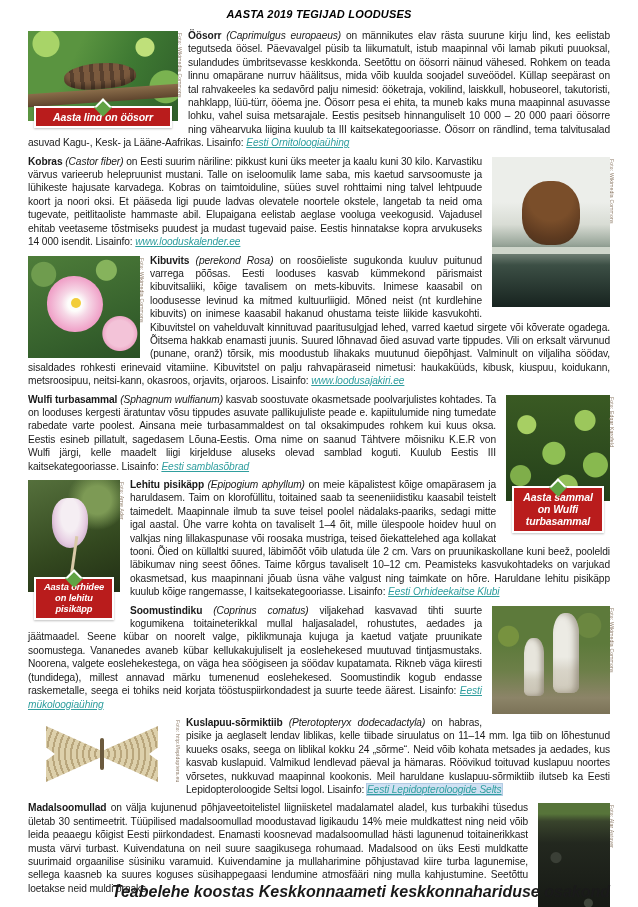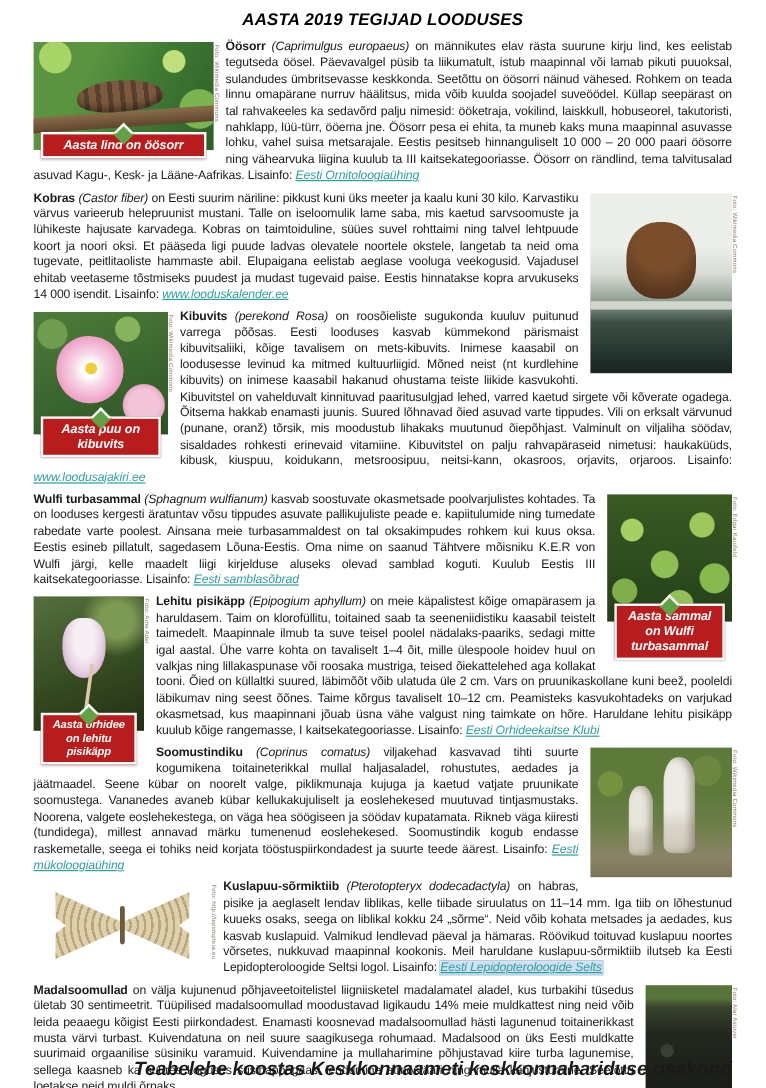--- a/index.html
+++ b/index.html
@@ -9,21 +9,21 @@
     box-sizing:border-box;
     padding:6px 28px 4px 28px;
     overflow:hidden;
     background:#ffffff;
     font-family:"Liberation Sans","DejaVu Sans",sans-serif;
     color:#1a1a1a;
   }
   h1.title{
     margin:2px 0 9px 0;
     text-align:center;
-    font-size:14px;
+    font-size:11px;
     font-weight:bold;
     font-style:italic;
     letter-spacing:.2px;
     color:#000;
   }
   p.section{
     margin:0 0 5px 0;
     text-align:justify;
     font-size:10.2px;
     line-height:13.4px;
@@ -166,21 +166,20 @@
         </span><b class="lead">Öösorr</b><i class="latin"> (Caprimulgus europaeus)</i><span class="body-text"> on männikutes elav rästa suurune kirju lind, kes eelistab tegutseda öösel. Päevavalgel püsib ta liikumatult, istub maapinnal või lamab pikuti puuoksal, sulandudes ümbritsevasse keskkonda. Seetõttu on öösorri näinud vähesed. Rohkem on teada linnu omapärane nurruv häälitsus, mida võib kuulda soojadel suveöödel. Küllap seepärast on tal rahvakeeles ka sedavõrd palju nimesid: ööketraja, vokilind, laiskkull, hobuseorel, takutoristi, nahklapp, lüü-türr, ööema jne. Öösorr pesa ei ehita, ta muneb kaks muna maapinnal asuvasse lohku, vahel suisa metsarajale. Eestis pesitseb hinnanguliselt 10 000 – 20 000 paari öösorre ning vähearvuka liigina kuulub ta III kaitsekategooriasse. Öösorr on rändlind, tema talvitusalad asuvad Kagu-, Kesk- ja Lääne-Aafrikas. </span><span class="lisainfo">Lisainfo: </span><a class="link" href="#">Eesti Ornitoloogiaühing</a></p>
 
   <p class="section"><span class="fig fig-right fig-kobras">
           <span class="photo photo-kobras"></span>
           <span class="credit">Foto: Wikimedia Commons</span>
         </span><b class="lead">Kobras</b><i class="latin"> (Castor fiber)</i><span class="body-text"> on Eesti suurim näriline: pikkust kuni üks meeter ja kaalu kuni 30 kilo. Karvastiku värvus varieerub helepruunist mustani. Talle on iseloomulik lame saba, mis kaetud sarvsoomuste ja lühikeste hajusate karvadega. Kobras on taimtoiduline, süües suvel rohttaimi ning talvel lehtpuude koort ja noori oksi. Et pääseda ligi puude ladvas olevatele noortele okstele, langetab ta neid oma tugevate, peitlitaoliste hammaste abil. Elupaigana eelistab aeglase vooluga veekogusid. Vajadusel ehitab veetaseme tõstmiseks puudest ja mudast tugevaid paise. Eestis hinnatakse kopra arvukuseks 14 000 isendit. </span><span class="lisainfo">Lisainfo: </span><a class="link" href="#">www.looduskalender.ee</a></p>
 
   <p class="section"><span class="fig fig-left fig-kibuvits">
           <span class="photo photo-kibuvits"></span>
           <span class="credit">Foto: Wikimedia Commons</span>
-          <span class="badge">Aasta puu on kibuvits</span>
         </span><b class="lead">Kibuvits</b><i class="latin"> (perekond Rosa)</i><span class="body-text"> on roosõieliste sugukonda kuuluv puitunud varrega põõsas. Eesti looduses kasvab kümmekond pärismaist kibuvitsaliiki, kõige tavalisem on mets-kibuvits. Inimese kaasabil on loodusesse levinud ka mitmed kultuurliigid. Mõned neist (nt kurdlehine kibuvits) on inimese kaasabil hakanud ohustama teiste liikide kasvukohti. Kibuvitstel on vahelduvalt kinnituvad paaritusulgjad lehed, varred kaetud sirgete või kõverate ogadega. Õitsema hakkab enamasti juunis. Suured lõhnavad õied asuvad varte tippudes. Vili on erksalt värvunud (punane, oranž) tõrsik, mis moodustub lihakaks muutunud õiepõhjast. Valminult on viljaliha söödav, sisaldades rohkesti erinevaid vitamiine. Kibuvitstel on palju rahvapäraseid nimetusi: haukaküüds, kibusk, kiuspuu, koidukann, metsroosipuu, neitsi-kann, okasroos, orjavits, orjaroos. </span><span class="lisainfo">Lisainfo: </span><a class="link" href="#">www.loodusajakiri.ee</a></p>
 
   <p class="section"><span class="fig fig-right fig-wulfi">
           <span class="photo photo-wulfi"></span>
           <span class="credit">Foto: Edgar Karofeld</span>
           <span class="badge">Aasta sammal on Wulfi turbasammal</span>
         </span><b class="lead">Wulfi turbasammal</b><i class="latin"> (Sphagnum wulfianum)</i><span class="body-text"> kasvab soostuvate okasmetsade poolvarjulistes kohtades. Ta on looduses kergesti äratuntav võsu tippudes asuvate pallikujuliste peade e. kapiitulumide ning tumedate rabedate varte poolest. Ainsana meie turbasammaldest on tal oksakimpudes rohkem kui kuus oksa. Eestis esineb pillatult, sagedasem Lõuna-Eestis. Oma nime on saanud Tähtvere mõisniku K.E.R von Wulfi järgi, kelle maadelt liigi kirjelduse aluseks olevad samblad koguti. Kuulub Eestis III kaitsekategooriasse. </span><span class="lisainfo">Lisainfo: </span><a class="link" href="#">Eesti samblasõbrad</a></p>
 
   <p class="section"><span class="fig fig-left fig-pisikapp">
           <span class="photo photo-pisikapp"></span>

